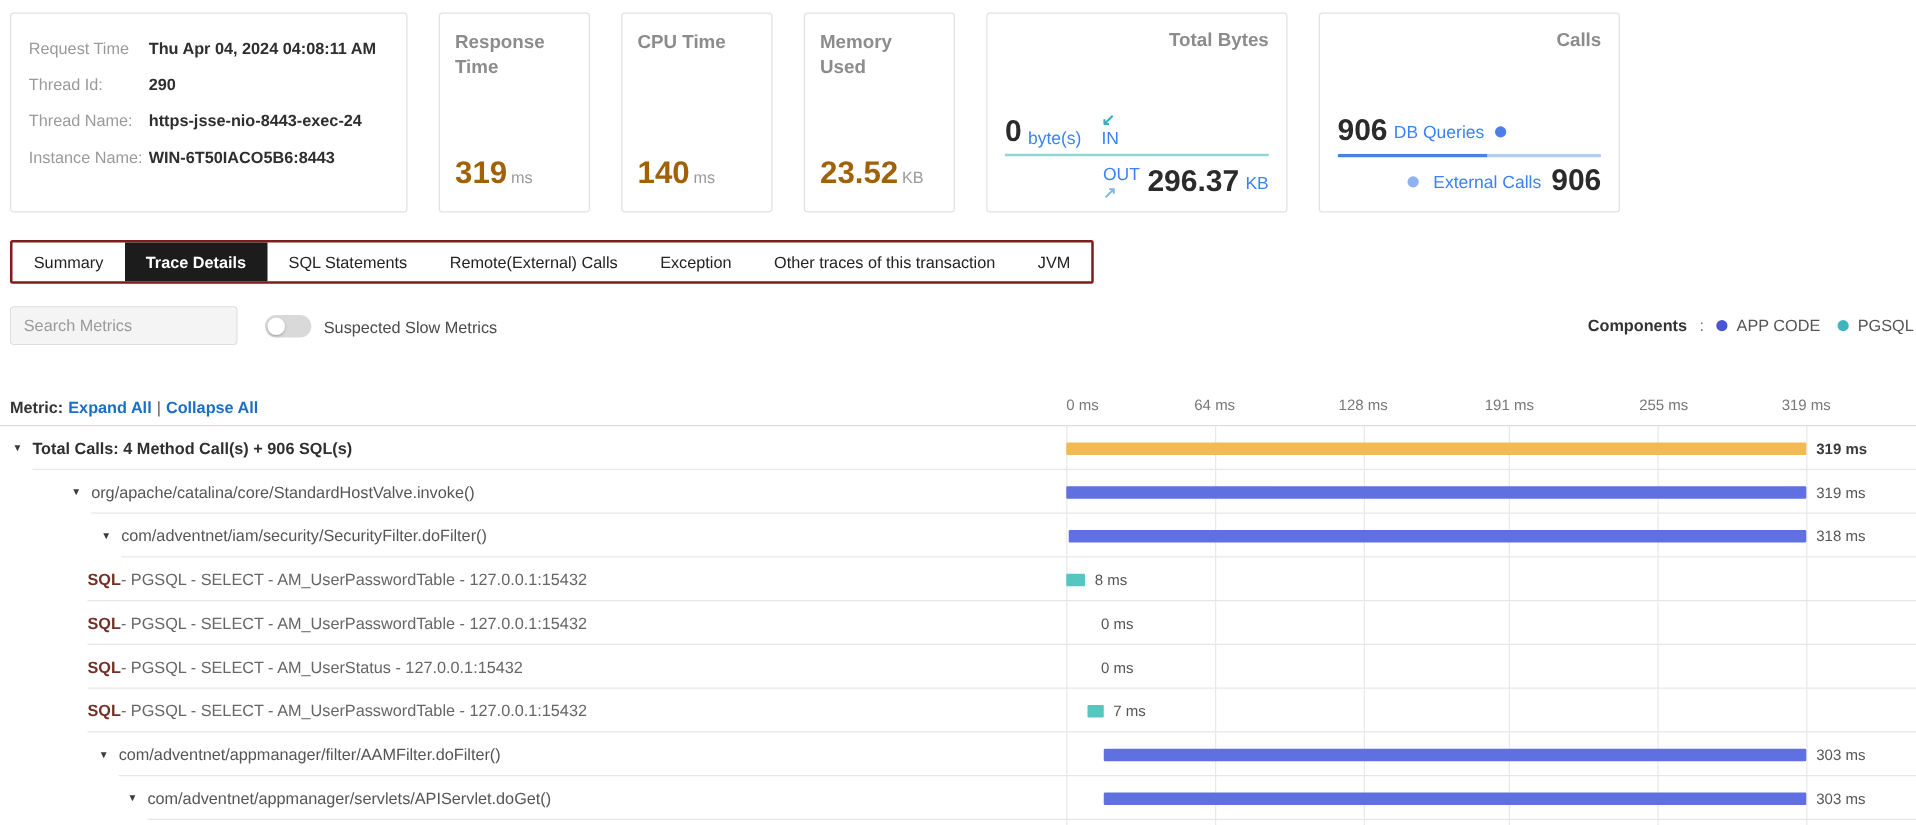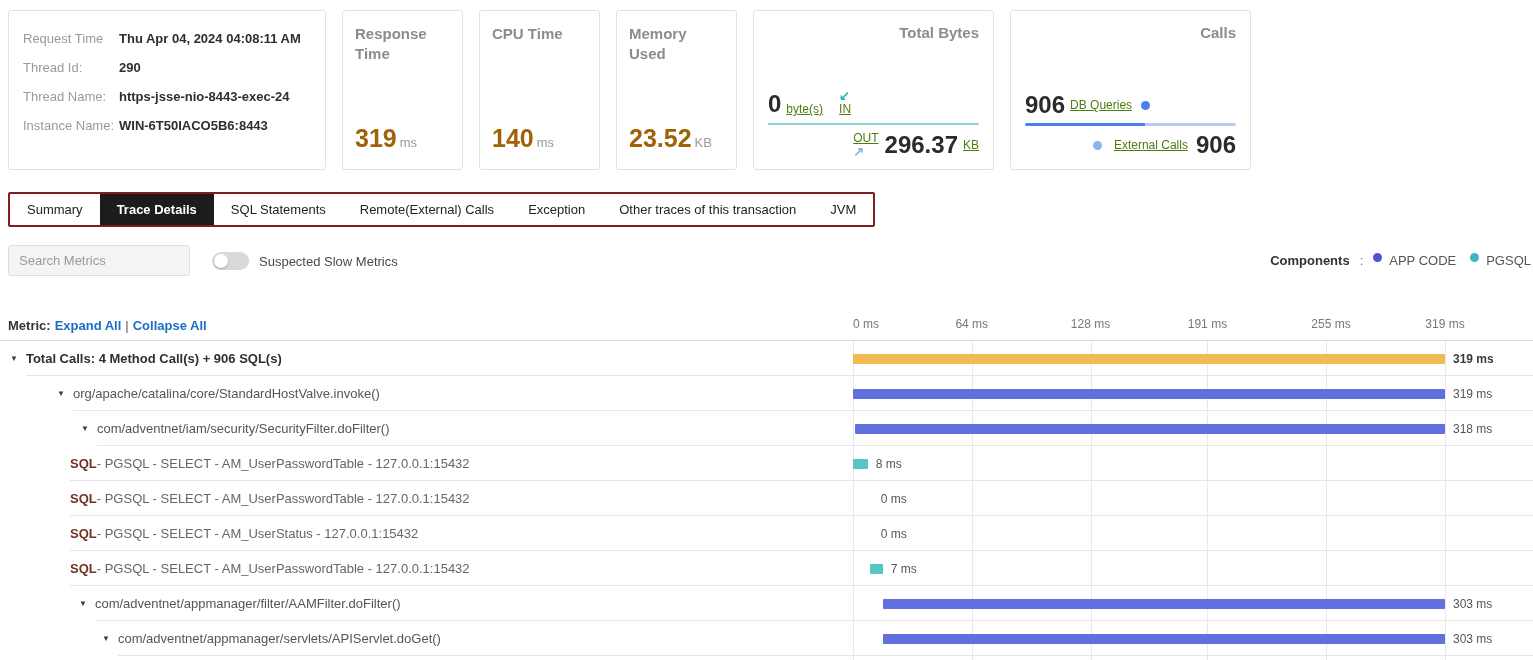--- a/index.html
+++ b/index.html
@@ -1,38 +1,38 @@
 <!DOCTYPE html>
 <html><head>
 <meta charset="utf-8">
 <style>
   * { margin:0; padding:0; box-sizing:border-box; }
   html,body { background:#fff; }
   body { font-family:"Liberation Sans", sans-serif; color:#333; }
   .page { position:relative; width:1533px; height:660px; overflow:hidden; background:#fff; }
 
   
-  .cards-row { position:absolute; left:8px; top:10px; display:flex; gap:16px; }
+  .cards-row { position:absolute; left:8px; top:10px; display:flex; gap:25px; }
   .card { background:#fff; border:1px solid #e2e2e2; border-radius:3px; height:160px; position:relative; }
   .info-card { width:318px; padding:20px 14px; }
   .info-grid { display:grid; grid-template-columns:96px 1fr; row-gap:14px; font-size:13px; }
   .info-label { color:#9a9a9a; }
   .info-value { color:#2e2e2e; font-weight:bold; }
 
   .stat-card { width:121px; padding:13px 12px; }
   .stat-title { font-size:15px; font-weight:bold; color:#8c8c8c; line-height:1.35; }
   .stat-value-row { position:absolute; left:12px; bottom:16px; white-space:nowrap; }
   .stat-value { font-size:25px; font-weight:bold; color:#a16207; }
   .stat-unit { font-size:13px; color:#9a9a9a; margin-left:3px; }
 
   .bytes-card, .calls-card { width:241px; padding:13px 14px; }
   .wide-title { font-size:15px; font-weight:bold; color:#8c8c8c; text-align:right; }
   .io-row { position:absolute; left:14px; right:14px; top:78px; display:flex; align-items:flex-end; }
   .big-num { font-size:24px; font-weight:bold; color:#2b2b2b; line-height:1; }
-  .small-gray { font-size:12px; color:#4d7c0f; margin-left:5px;text-decoration:underline; }
+  .small-gray { font-size:14px; color:#3b82f6; margin-left:5px; }
   .in-group { display:flex; flex-direction:column; align-items:flex-start; margin-left:16px; }
   .arrow { font-size:13px; font-weight:bold; line-height:1; }
   .divider { position:absolute; left:14px; right:14px; top:112px; height:2px; }
   .out-row { position:absolute; right:14px; top:120px; display:flex; align-items:center; }
   .out-group { display:flex; flex-direction:column; align-items:flex-start; margin-right:6px; }
   .dot { display:inline-block; width:9px; height:9px; border-radius:50%; }
   .db-row { position:absolute; left:14px; right:14px; top:82px; display:flex; align-items:center; }
   .calls-divider { position:absolute; left:14px; right:14px; top:112px; height:3px; display:flex; border-radius:2px; overflow:hidden; }
   .calls-divider span { height:100%; }
   .ext-row { position:absolute; right:14px; top:122px; display:flex; align-items:center; gap:8px; }
@@ -45,21 +45,21 @@
   
   .search-box { position:absolute; left:8px; top:245px; width:182px; height:31px; display:flex; border:1px solid #ddd; border-radius:3px; overflow:hidden; background:#f4f4f4; }
   .search-box input { flex:1; border:0; outline:none; background:#f4f4f4; padding:0 10px; font-size:13px; color:#444; font-family:"Liberation Sans",sans-serif; }
   .search-box input::placeholder { color:#9a9a9a; }
   .toggle { position:absolute; left:212px; top:252px; width:37px; height:18px; border-radius:9px; background:#d9d9d9; cursor:pointer; }
   .toggle .knob { position:absolute; left:2px; top:2px; width:14px; height:14px; border-radius:50%; background:#fff; box-shadow:0 1px 2px rgba(0,0,0,.25); }
   .toggle-label { position:absolute; left:259px; top:254px; font-size:13px; color:#4a4a4a; }
   .legend { position:absolute; right:2px; top:253px; display:flex; align-items:center; gap:10px; font-size:13px; }
   .legend-title { font-weight:bold; color:#333; }
   .legend-sep { color:#777; }
-  .legend-item { display:flex; align-items:flex-start; gap:7px; color:#555; white-space:nowrap; }
+  .legend-item { display:flex; align-items:center; gap:7px; color:#555; white-space:nowrap; }
 
   
   .metric-row { position:absolute; left:8px; top:318px; font-size:13px; display:flex; gap:4px; }
   .metric-prefix { font-weight:bold; color:#333; }
   .metric-link { color:#1a6fc4; font-weight:bold; cursor:pointer; }
   .metric-div { color:#555; }
   .ticks { position:absolute; left:845px; top:317px; width:615px; height:18px; }
   .tick-label { position:absolute; top:0; font-size:12px; color:#777; white-space:nowrap; transform:translateX(-50%); }
   .tick-label.first { transform:none; }
   .head-sep { position:absolute; left:0; right:0; top:340px; height:1px; background:#ddd; }

